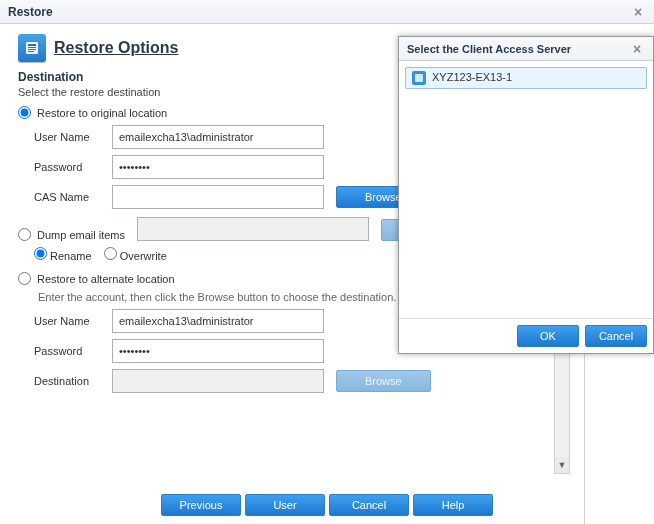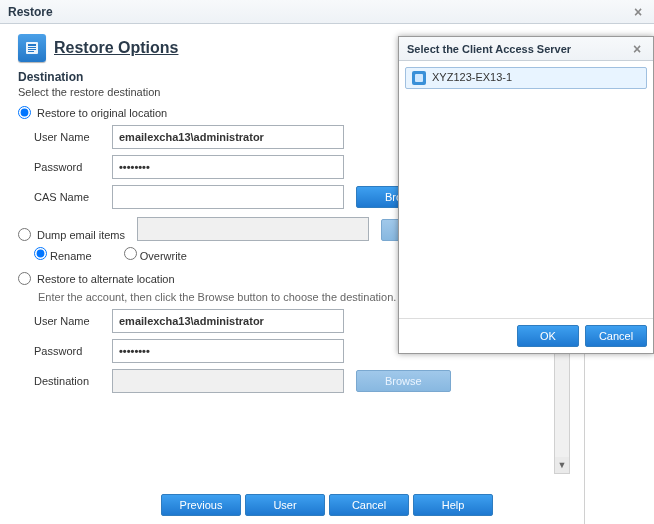--- a/index.html
+++ b/index.html
@@ -99,22 +99,21 @@
     align-items: center;
     margin-bottom: 6px;
     margin-left: 16px;
   }
   .label-col {
     width: 78px;
     font-size: 11px;
     color: #333;
   }
   .input-col input, .input-col .fake-input {
-    width: 232px;
-    font-weight: bold;
+    width: 212px;
   }
   .btn {
     height: 22px;
     border: 1px solid #2e7cc0;
     background: linear-gradient(#3ea0f0, #1e78d0);
     color: #fff;
     font-size: 11px;
     padding: 0 20px;
     cursor: pointer;
     border-radius: 2px;
@@ -237,21 +236,21 @@
     min-width: 62px;
     padding: 0 10px;
   }
   .dump-input {
     width: 232px;
     height: 24px;
     margin-left: 6px;
   }
   .dup-radios {
     display: flex;
-    gap: 32px;
+    gap: 12px;
     margin-left: 16px;
     margin-bottom: 10px;
   }
   .rside-strip {
     position: absolute;
     top: 24px;
     right: 0;
     bottom: 0;
     width: 70px;
     border-left: 1px solid #d0d0d0;

